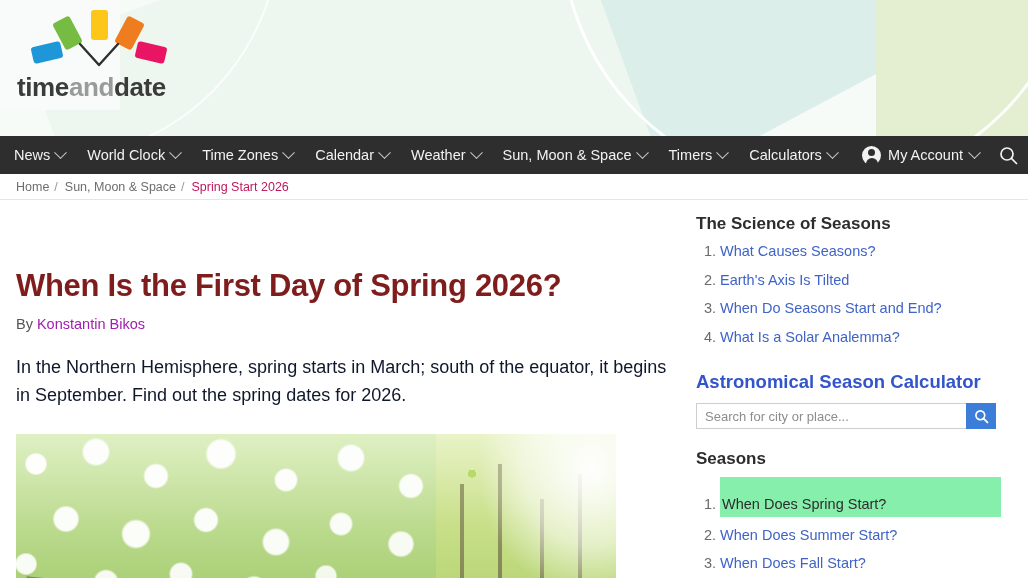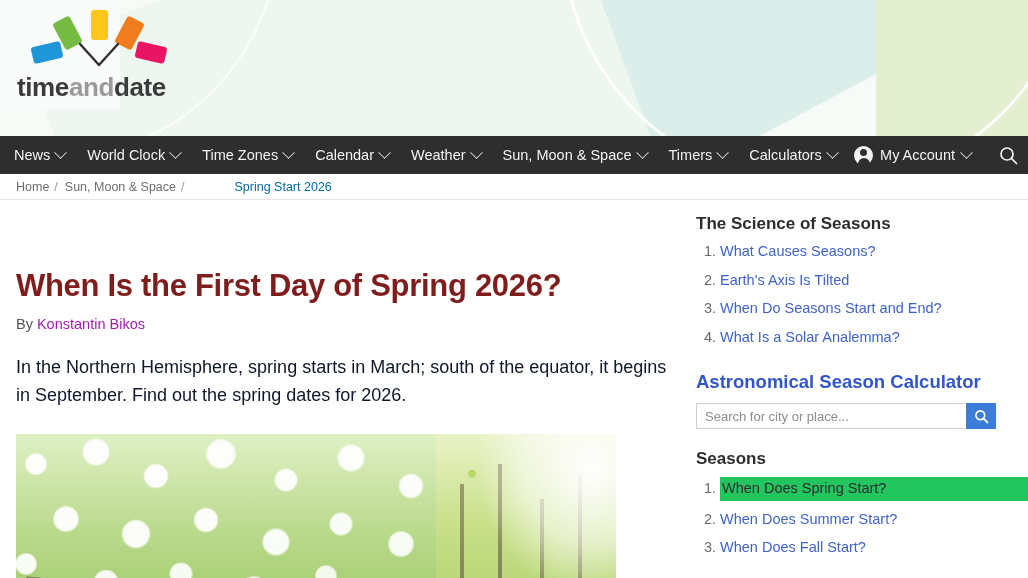--- a/index.html
+++ b/index.html
@@ -115,21 +115,21 @@
     width: 9px; height: 9px;
     border-right: 1.6px solid #c6c6c6;
     border-bottom: 1.6px solid #c6c6c6;
     transform: rotate(45deg) translate(-2px,-2px);
   }
   .nav-right {
     position: absolute;
     right: 10px;
     display: flex;
     align-items: center;
-    gap: 28px;
+    gap: 20px;
   }
   .account {
     display: flex; align-items: center; gap: 7px;
     color: #f2f2f2; font-size: 14.5px; cursor: pointer;
   }
   .avatar-ic {
     width: 19px; height: 19px;
     border-radius: 50%;
     background: #f2f2f2;
     position: relative;
@@ -151,21 +151,21 @@
     height: 26px;
     display: flex; align-items: center;
     padding-left: 16px;
     font-size: 12.5px;
     color: #6e6e6e;
     border-bottom: 1px solid #e6e6e6;
     background: #fff;
   }
   .breadcrumb a { color: #6e6e6e; text-decoration: none; }
   .bc-sep { margin: 0 7px 0 5px; color: #9b9b9b; }
-  .bc-current { color: #0369a1; margin-left: 43px; }
+  .bc-current { color: #be185d; }
 
   
   .page {
     display: flex;
     padding: 0 16px;
     gap: 0;
   }
   .main-col { width: 672px; padding-top: 22px; }
   .side-col { width: 324px; padding-top: 14px; padding-left: 8px; }
 
@@ -268,25 +268,25 @@
     font-size: 14.5px;
     line-height: 1.35;
     margin-bottom: 9px;
     color: #6a6a6a;
   }
   ol.side-list li a {
     color: #3f63c8;
     text-decoration: none;
   }
   ol.side-list li.current span.cur {
-    background: #22c55e;
+    background: #86efac;
     color: #2d2d2d;
     display: inline-block;
-    padding: 2px 0 2px 2px;
-    width: 308px;
+    padding: 18px 0 2px 2px;
+    width: 281px;
   }
   .calc-block { margin-top: 24px; }
   .searchbar {
     display: flex;
     margin-top: 10px;
     width: 300px; height: 26px;
   }
   .searchbar input {
     flex: 1;
     border: 1px solid #cfcfcf;

